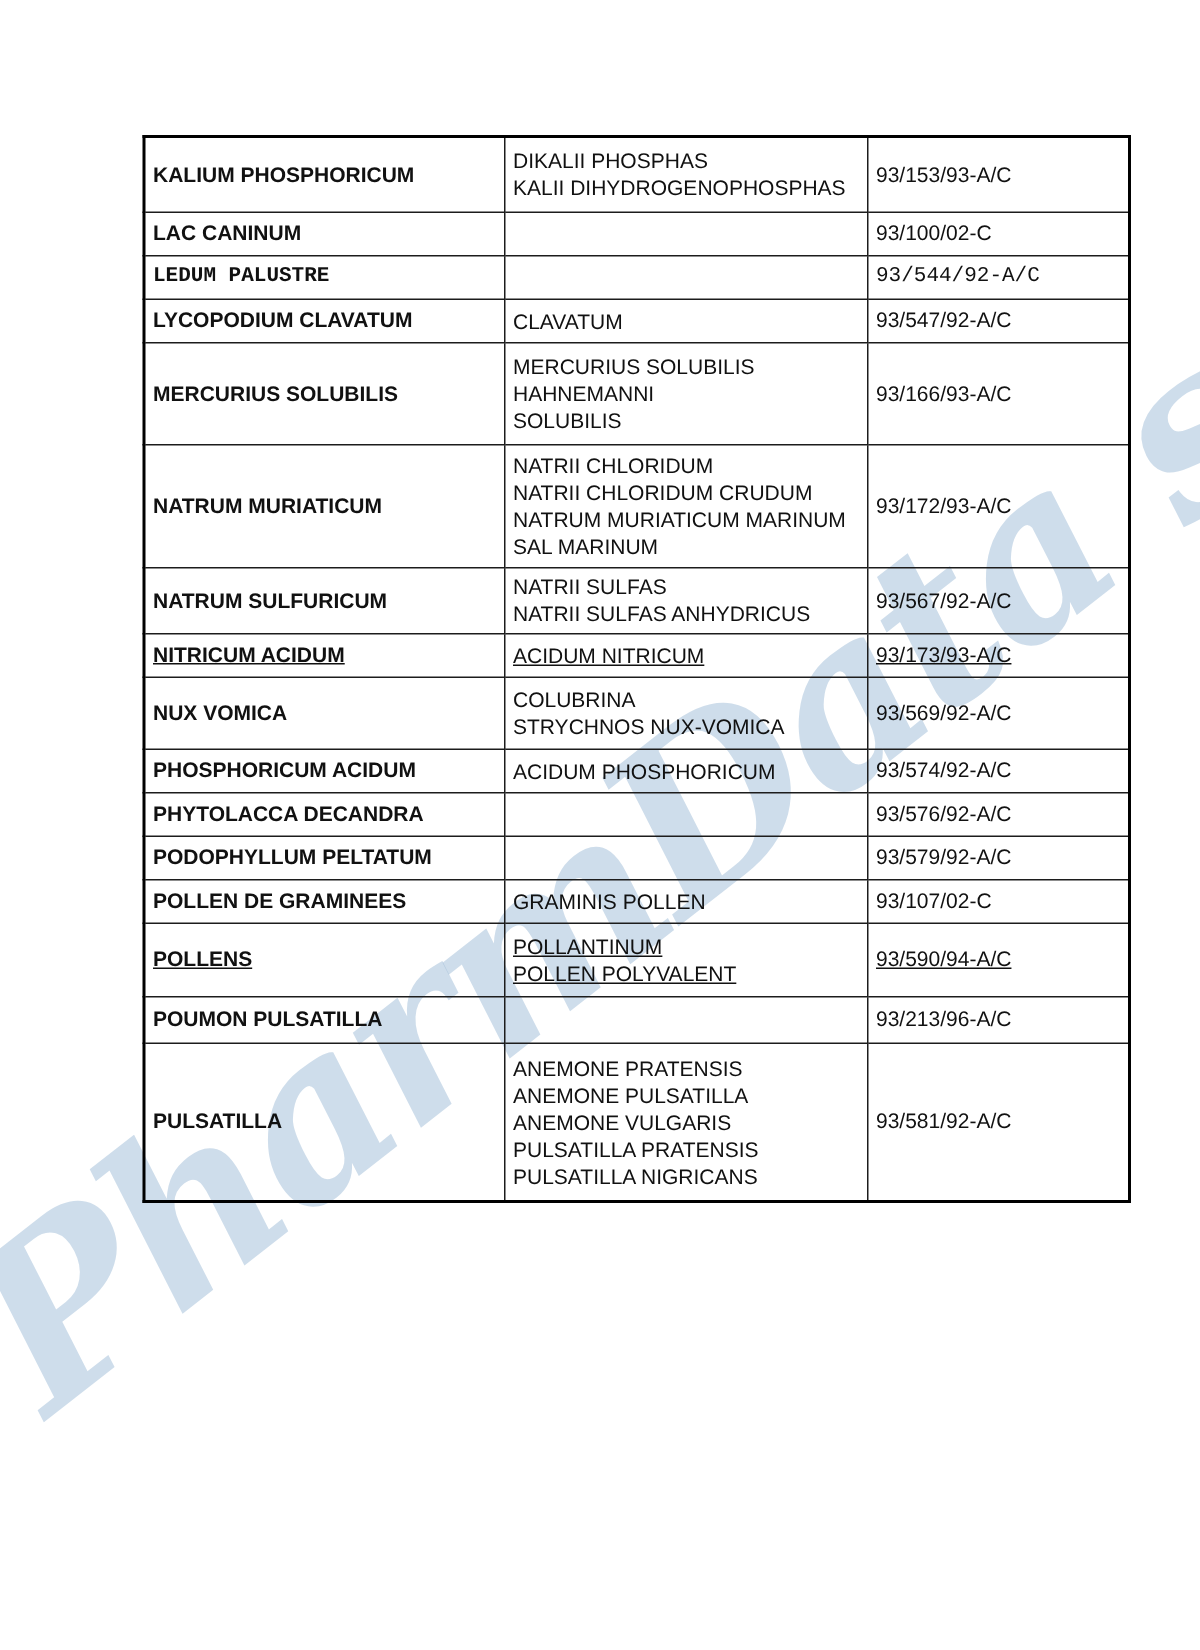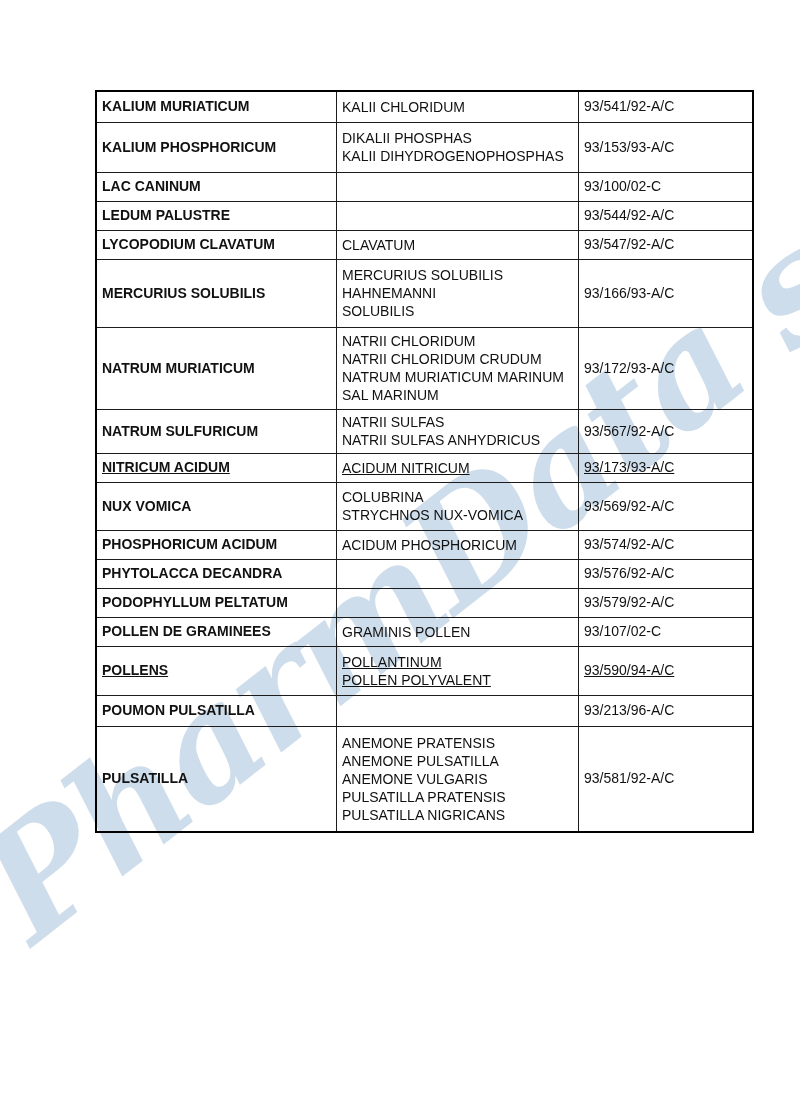--- a/index.html
+++ b/index.html
@@ -75,41 +75,34 @@
   }
 </style>
 </head>
 <body>
 
 <div class="page">
   <div class="watermark">PharmData s.r.o.</div>
 
   <table class="regtable">
     <tbody id="table-body">
-        <tr style="height: 31px;">
-          <td class="col-name">KALIUM MURIATICUM</td>
-          <td class="col-syn">
-            <span class="syn-line">KALII CHLORIDUM</span>
-          </td>
-          <td class="col-reg">93/541/92-A/C</td>
-        </tr>
         <tr style="height: 50px;">
           <td class="col-name">KALIUM PHOSPHORICUM</td>
           <td class="col-syn">
             <span class="syn-line">DIKALII PHOSPHAS</span>
             <span class="syn-line">KALII DIHYDROGENOPHOSPHAS</span>
           </td>
           <td class="col-reg">93/153/93-A/C</td>
         </tr>
         <tr style="height: 29px;">
           <td class="col-name">LAC CANINUM</td>
           <td class="col-syn"></td>
           <td class="col-reg">93/100/02-C</td>
         </tr>
-        <tr style="height: 29px;">
+        <tr style="height: 29px; font-family: Liberation Mono, monospace;">
           <td class="col-name">LEDUM PALUSTRE</td>
           <td class="col-syn"></td>
           <td class="col-reg">93/544/92-A/C</td>
         </tr>
         <tr style="height: 29px;">
           <td class="col-name">LYCOPODIUM CLAVATUM</td>
           <td class="col-syn">
             <span class="syn-line">CLAVATUM</span>
           </td>
           <td class="col-reg">93/547/92-A/C</td>

